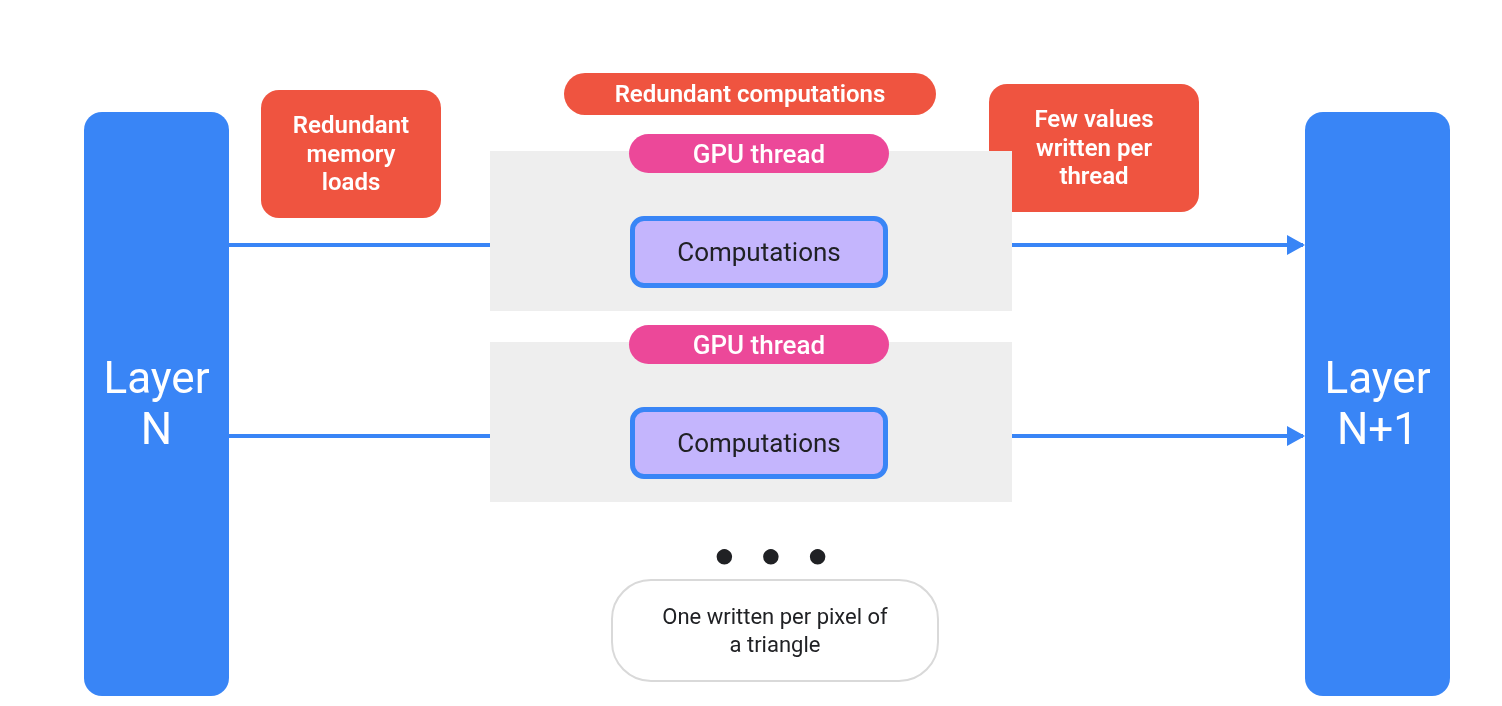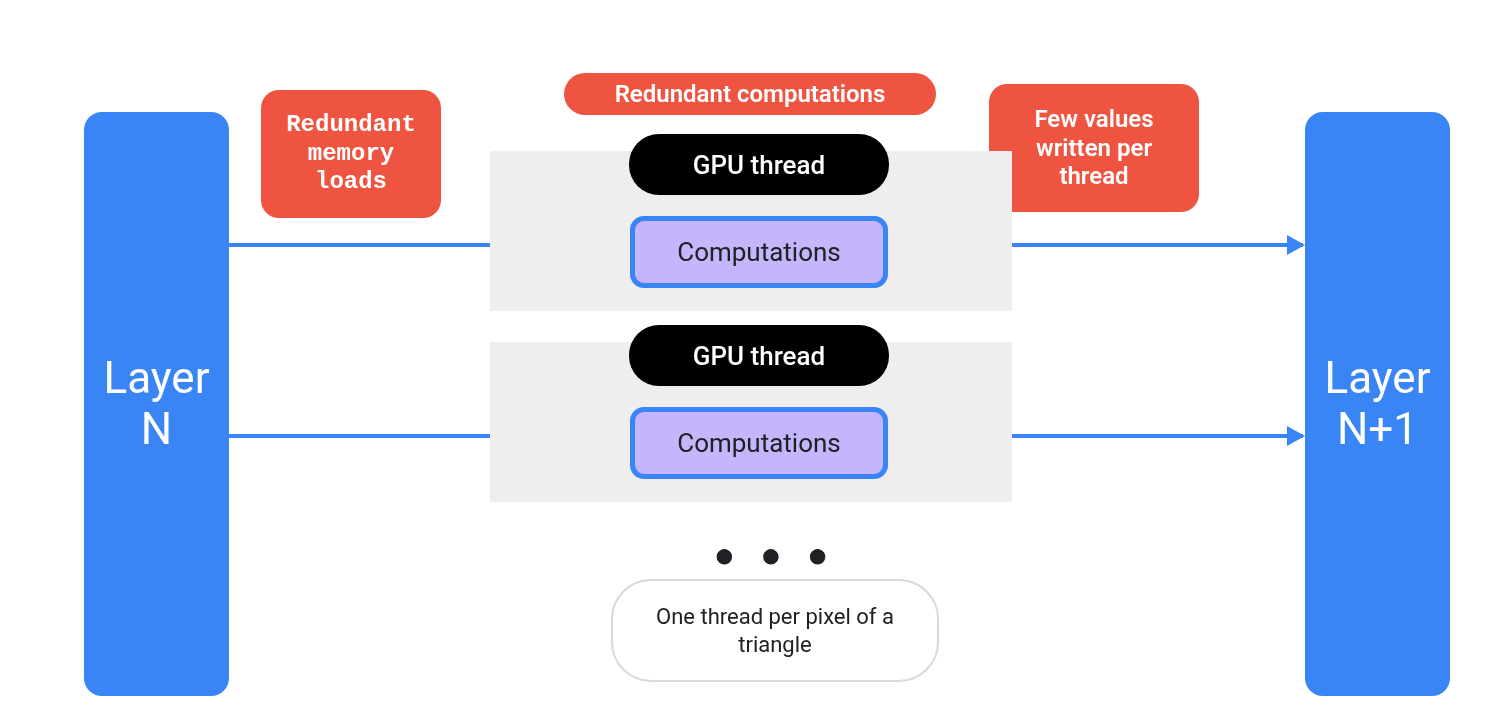--- a/index.html
+++ b/index.html
@@ -37,44 +37,44 @@
       text-align: center;
       font-size: 24px;
       font-weight: 600;
       line-height: 1.2;
       padding: 12px 20px;
     }
     .red-top-center {
       left: 540px; top: 49px; width: 372px; height: 42px; border-radius: 28px;
     }
     .red-left {
-      left: 237px; top: 66px; width: 180px; height: 128px; font-family: Liberation Mono, monospace;
+      left: 237px; top: 66px; width: 180px; height: 128px;
     }
     .red-right {
       left: 965px; top: 60px; width: 210px; height: 128px;
     }
     .gpu-block {
       position: absolute;
       background: #eeeeee;
       border-radius: 0;
     }
     .gpu-block-1 { left: 466px; top: 127px; width: 522px; height: 160px; }
     .gpu-block-2 { left: 466px; top: 318px; width: 522px; height: 160px; }
     .gpu-pill {
       position: absolute;
-      background: #000000;
+      background: #ec4899;
       color: #fff;
       font-size: 26px;
       font-weight: 500;
       border-radius: 30px;
       display: flex;
       align-items: center;
       justify-content: center;
       width: 260px;
-      height: 61px;
+      height: 39px;
       left: 50%;
       transform: translateX(-50%);
       top: -25px;
     }
     .comp-box {
       position: absolute;
       background: #c4b5fd;
       border: 5px solid #3985f6;
       border-radius: 14px;
       color: #202124;
@@ -179,14 +179,14 @@
   <div class="comp-box">
     <span>Computations</span>
   </div>
 </div>
 
 <div class="dots">
   <span>● ● ●</span>
 </div>
 
 <div class="footnote">
-  <span style="display:block; max-width:240px;">One thread per pixel of a triangle</span>
+  <span style="display:block; max-width:240px;">One written per pixel of a triangle</span>
 </div>
 
 </body></html>

